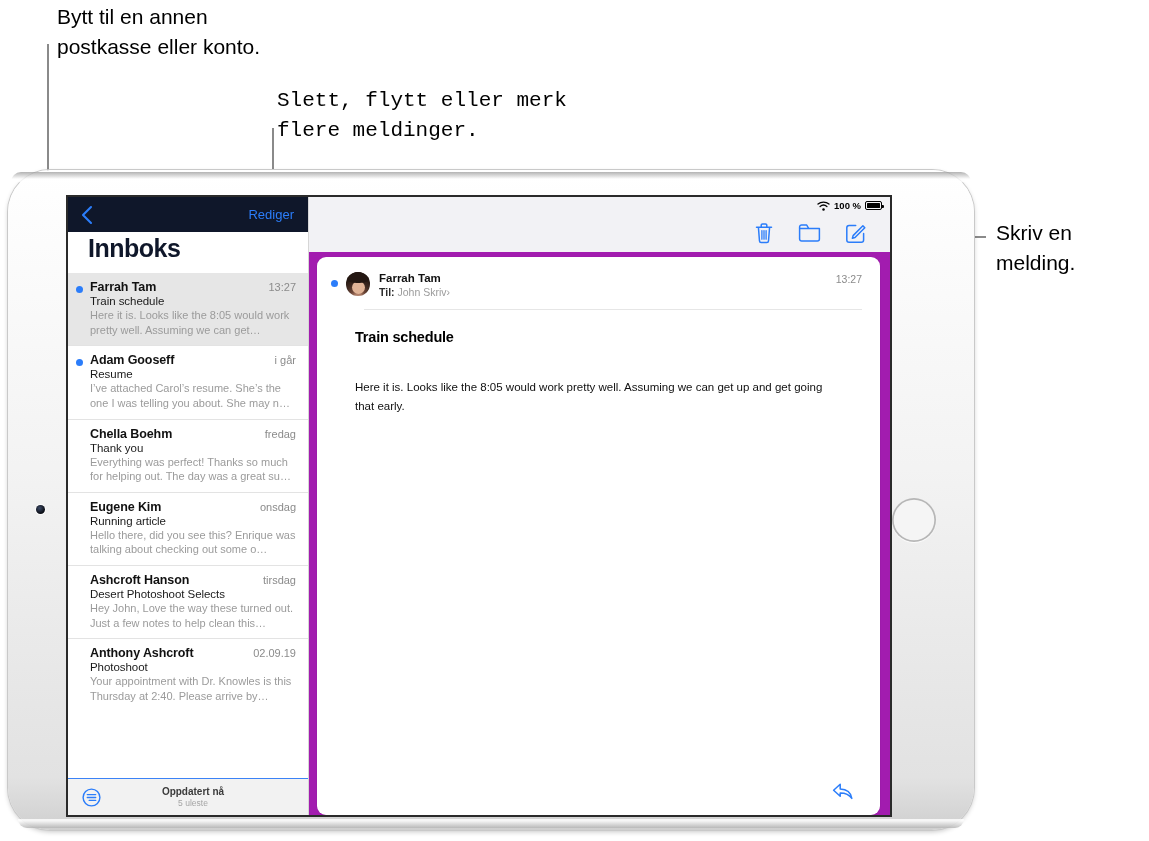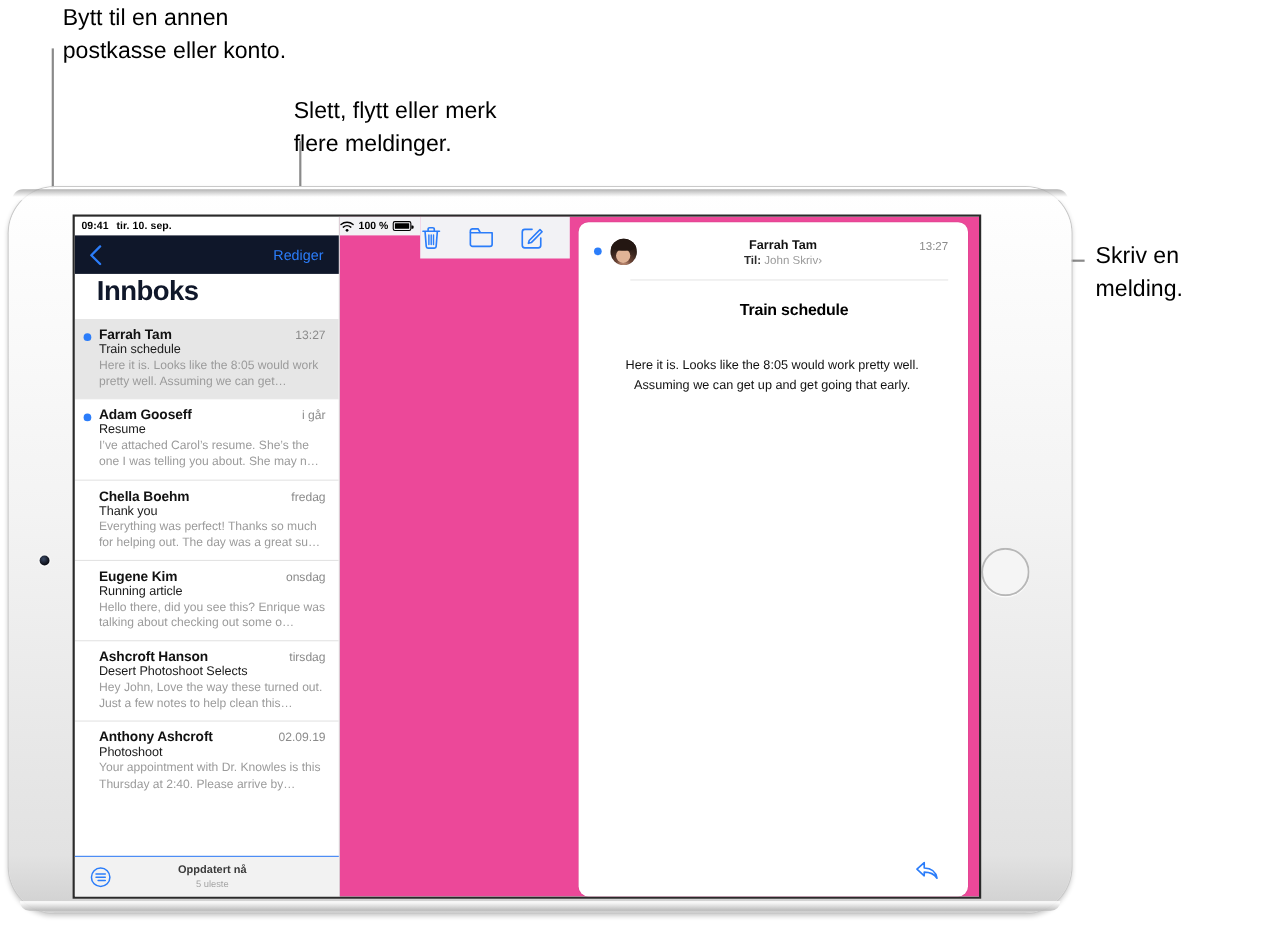--- a/index.html
+++ b/index.html
@@ -123,24 +123,23 @@
     display:flex; align-items:center; position:relative;
   }
   .filter-icon { position:absolute; left:14px; top:9px; }
   .footer-text { width:100%; text-align:center; padding-left:10px; }
   .footer-main { font-size:10px; color:#3b3b3b; font-weight:bold; }
   .footer-sub { font-size:8.5px; color:#a5a5a5; margin-top:1px; }
 
   
   .detail {
     flex:1; height:100%;
-    background:#ec4899;
-    display:flex; flex-direction:row;
+    background:#a21caf;
+    display:flex; flex-direction:column;
     position:relative;
-    text-align:center;
   }
   .detail-status {
     height:17px; display:flex; align-items:center; justify-content:flex-end;
     padding-right:8px; gap:4px; font-size:9.5px; font-weight:bold; color:#000;
     background:#f2f2f5;
   }
   .battery-pct { font-size:9.5px; font-weight:bold; }
   .battery {
     width:17px; height:8.5px; border:1.1px solid #000; border-radius:2px;
     position:relative; display:inline-block;
@@ -196,40 +195,36 @@
 </head>
 <body>
 
 <div id="root">
 
   <div class="callout" style="left:57px; top:2px;">Bytt til en annen
 postkasse eller konto.</div>
   <div class="leader-v" style="left:47px; top:44px; height:198px;"></div>
   <div class="leader-h" style="left:47px; top:241px; width:37px;"></div>
 
-  <div class="callout" style="left:267px; top:86px;">Slett, flytt eller merk
+  <div class="callout" style="left:277px; top:86px;font-family:Liberation Mono, monospace;">Slett, flytt eller merk
 flere meldinger.</div>
   <div class="leader-v" style="left:272px; top:128px; height:102px;"></div>
 
   <div class="callout" style="left:996px; top:218px;">Skriv en
 melding.</div>
   <div class="leader-h" style="left:878px; top:236px; width:108px;"></div>
 
   <div class="device">
     <div class="camera"></div>
     <div class="homebtn"></div>
 
     <div class="screen">
 
       <div class="sidebar">
 
-        <div class="statusbar">
-          <span class="sb-time">09:41</span>
-          <span class="sb-date">tir. 10. sep.</span>
-        </div>
 
         <div class="nav-row">
           <svg class="back-chevron" viewBox="0 0 14 22">
             <polyline points="11,3 3,11 11,19" fill="none" stroke="#2b7dfa" stroke-width="2.1" stroke-linecap="round" stroke-linejoin="round"></polyline>
           </svg>
           <span class="rediger">Rediger</span>
         </div>
 
         <div class="inbox-title">Innboks</div>
 

